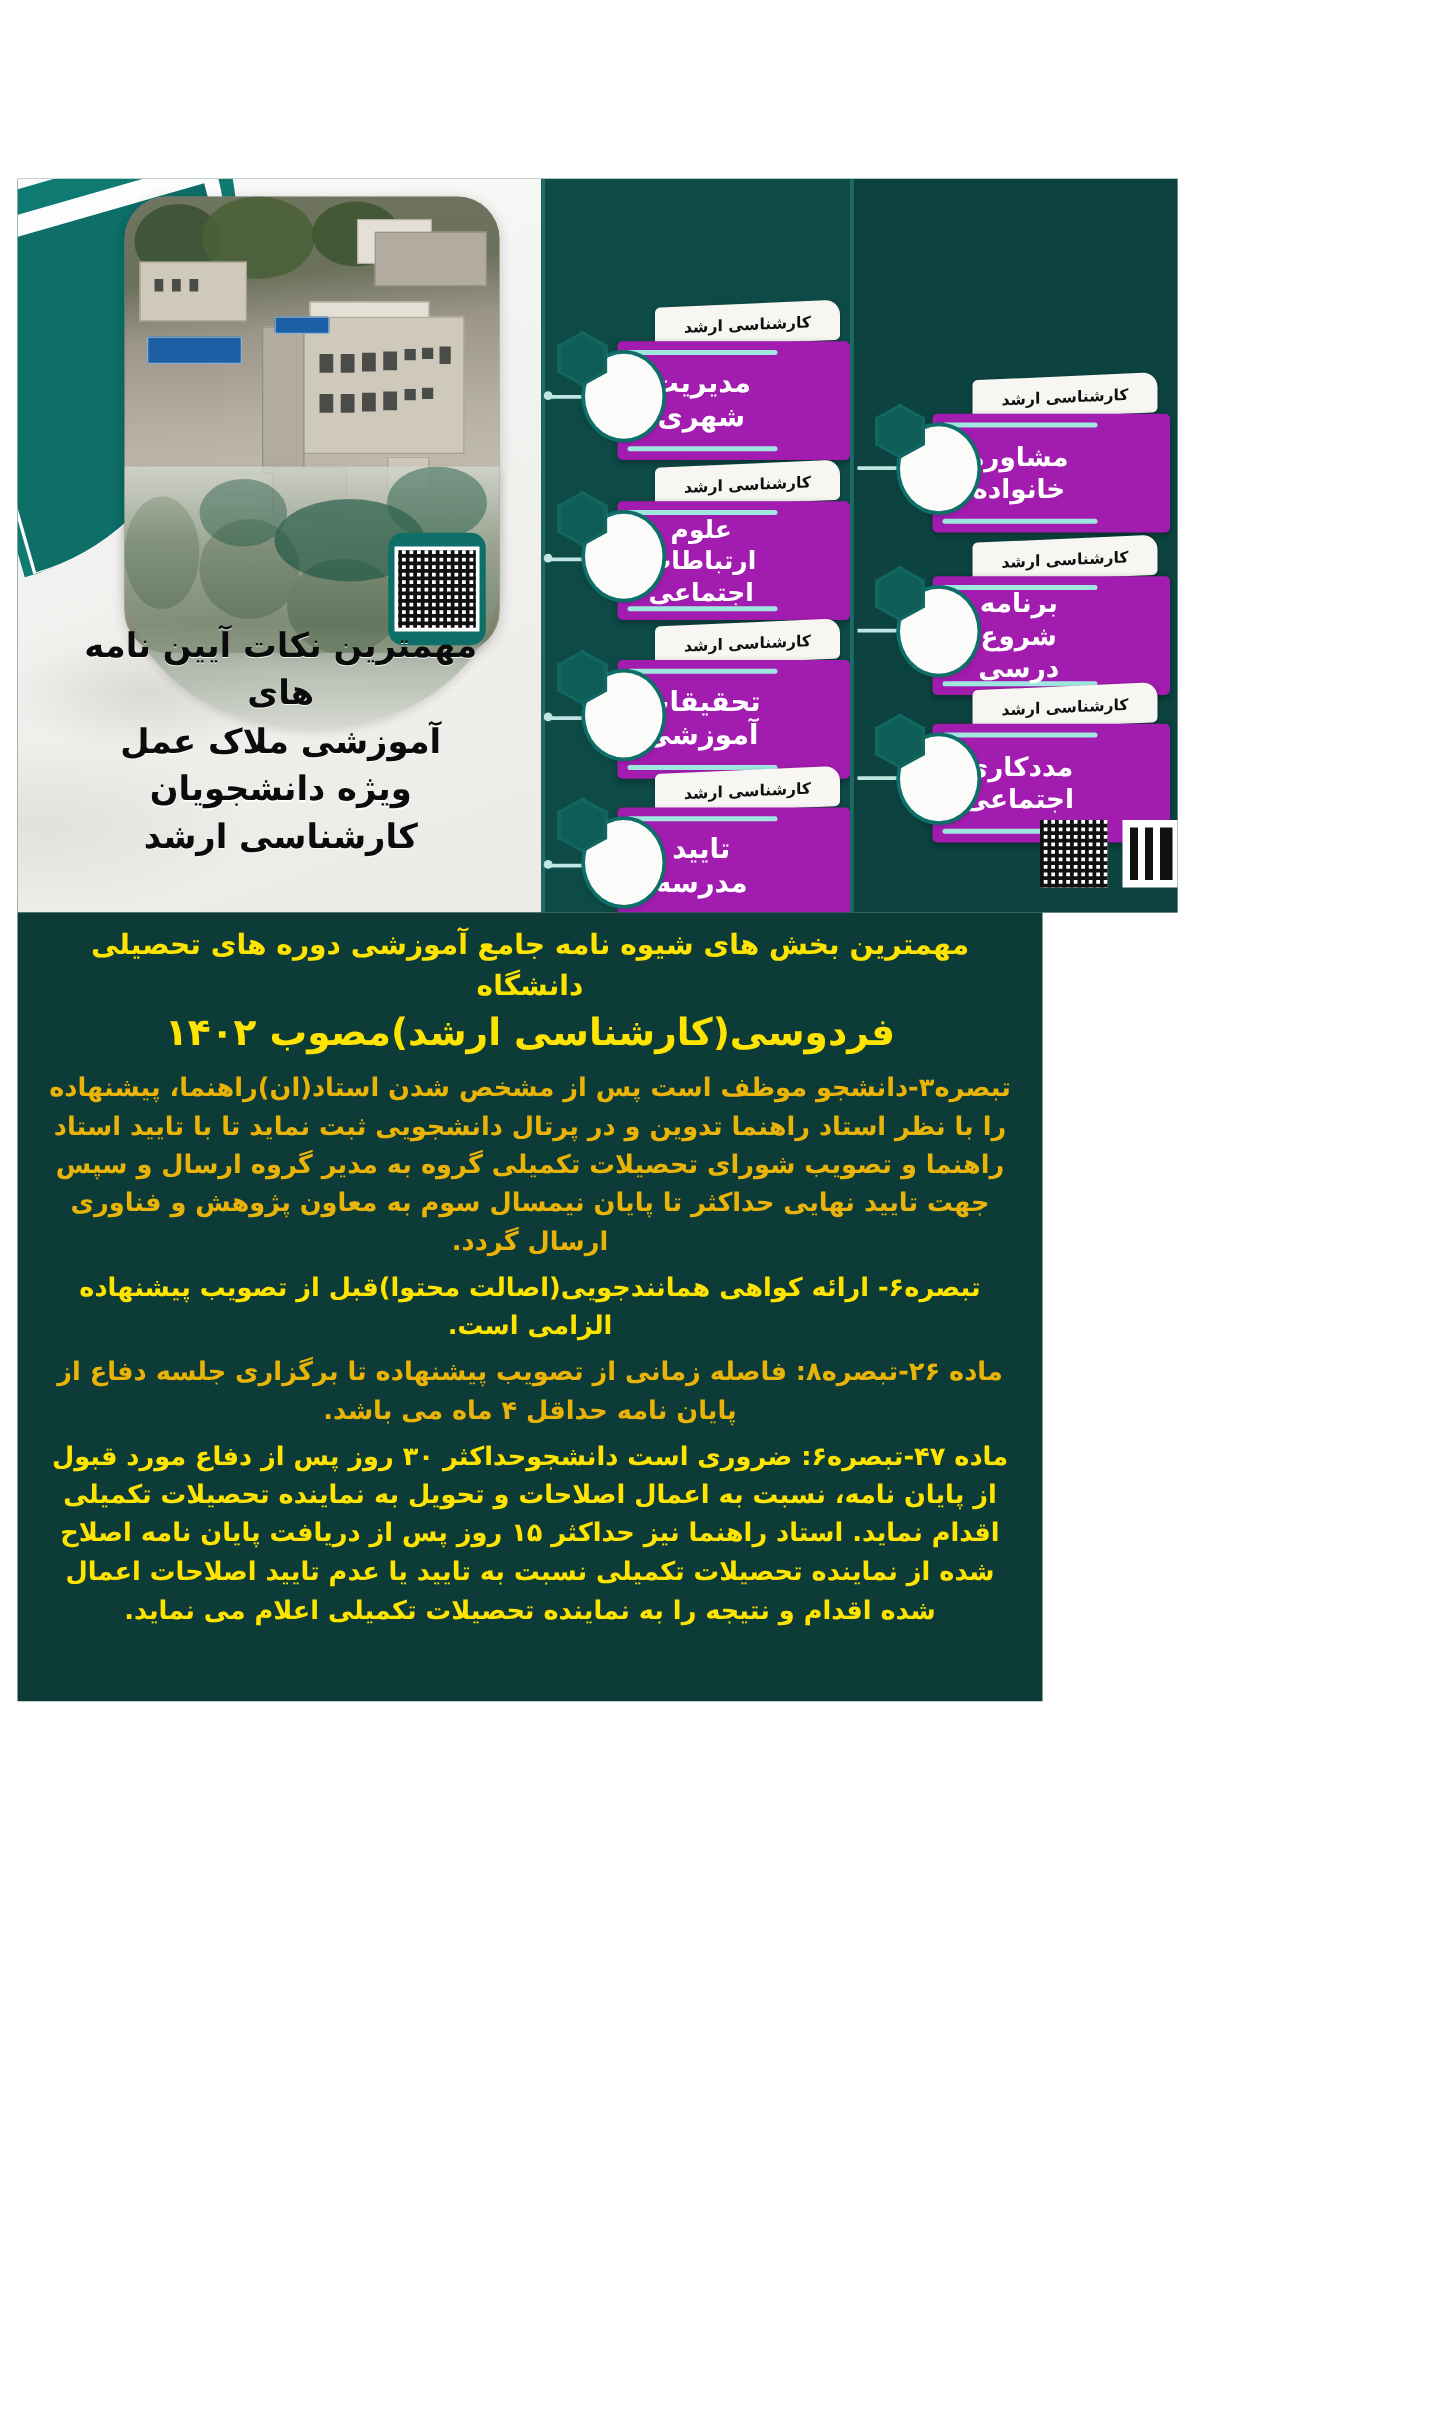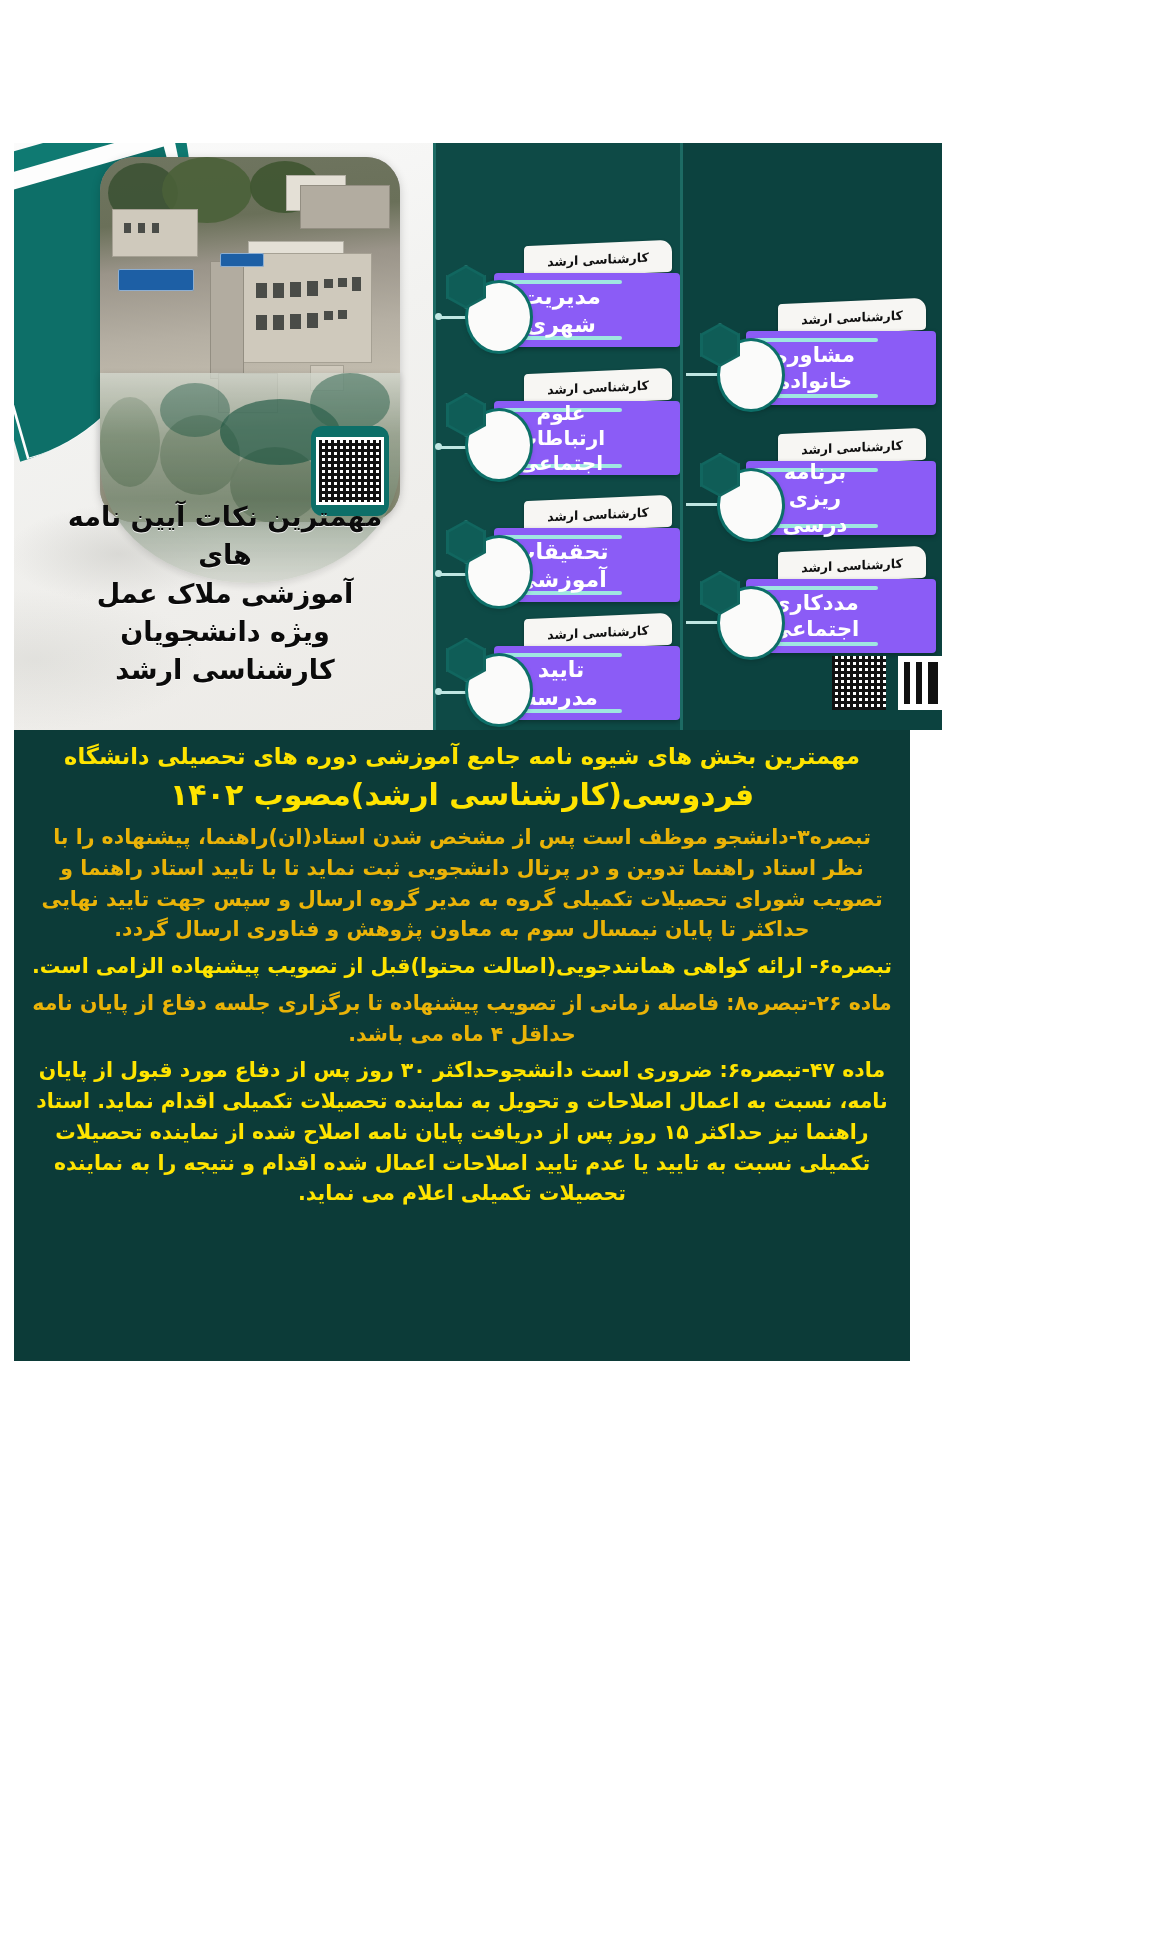--- a/index.html
+++ b/index.html
@@ -135,22 +135,22 @@
   .node .deg{
     position:absolute;top:0;height:32px;
     background:#f7f6f3;
     border-radius:4px 12px 4px 4px;
     box-shadow:0 1px 3px rgba(0,0,0,.35);
     display:flex;align-items:center;justify-content:center;
     color:#101010;font-size:12.5px;font-weight:bold;
     transform:skewY(-2.5deg);
   }
   .node .pill{
-    position:absolute;top:30px;height:74px;
-    background:#8b5cf6;border-radius:4px;
+    position:absolute;top:30px;height:95px;
+    background:#a21caf;border-radius:4px;
     box-shadow:0 2px 5px rgba(0,0,0,.3);
   }
   .node .pill .bar{
     position:absolute;left:8px;right:58px;height:4px;background:#9fe7e0;border-radius:2px;
   }
   .node .pill .bar.t{top:7px;}
   .node .pill .bar.b{bottom:7px;}
   .node .pill .name{
     position:absolute;left:10px;right:62px;top:50%;transform:translateY(-50%);
     color:#ffffff;font-size:22px;font-weight:bold;text-align:center;line-height:1.25;
@@ -186,21 +186,21 @@
     position:absolute;left:884px;top:513px;width:46px;height:54px;background:#fff;
   }
   .logo-sm .m{
     position:absolute;left:6px;top:6px;right:6px;bottom:6px;
     background:
       linear-gradient(90deg,#111 0 6px,transparent 6px 12px,#111 12px 18px,transparent 18px 24px,#111 24px 34px);
   }
 
   
   #panel{
-    position:absolute;left:14px;top:730px;width:896px;height:631px;
+    position:absolute;left:14px;top:730px;width:820px;height:631px;
     background:#0c3b38;
     padding:0;
   }
   .panel-inner{
     position:absolute;left:16px;right:16px;top:10px;
     text-align:center;direction:rtl;
   }
   .t-yellow{color:#ffe400;}
   .t-white{color:#eab308;}
   .ln{
@@ -348,21 +348,21 @@
     </div>
     <div class="disc" style="left:20px;"></div>
     <div class="hexa" style="left:0px;"></div>
   </div>
 
   <div class="node" style="left:686px;top:288px;width:240px;">
     <div class="deg" style="left:78px;width:148px;">کارشناسی ارشد</div>
     <div class="pill" style="left:46px;width:190px;">
       <div class="bar t"></div>
       <div class="bar b"></div>
-      <div class="name" style="font-size:21px;">برنامه ریزی درسی</div>
+      <div class="name" style="font-size:21px;">برنامه شروع درسی</div>
     </div>
     <div class="disc" style="left:20px;"></div>
     <div class="hexa" style="left:0px;"></div>
   </div>
 
   <div class="node" style="left:686px;top:406px;width:240px;">
     <div class="deg" style="left:78px;width:148px;">کارشناسی ارشد</div>
     <div class="pill" style="left:46px;width:190px;">
       <div class="bar t"></div>
       <div class="bar b"></div>

